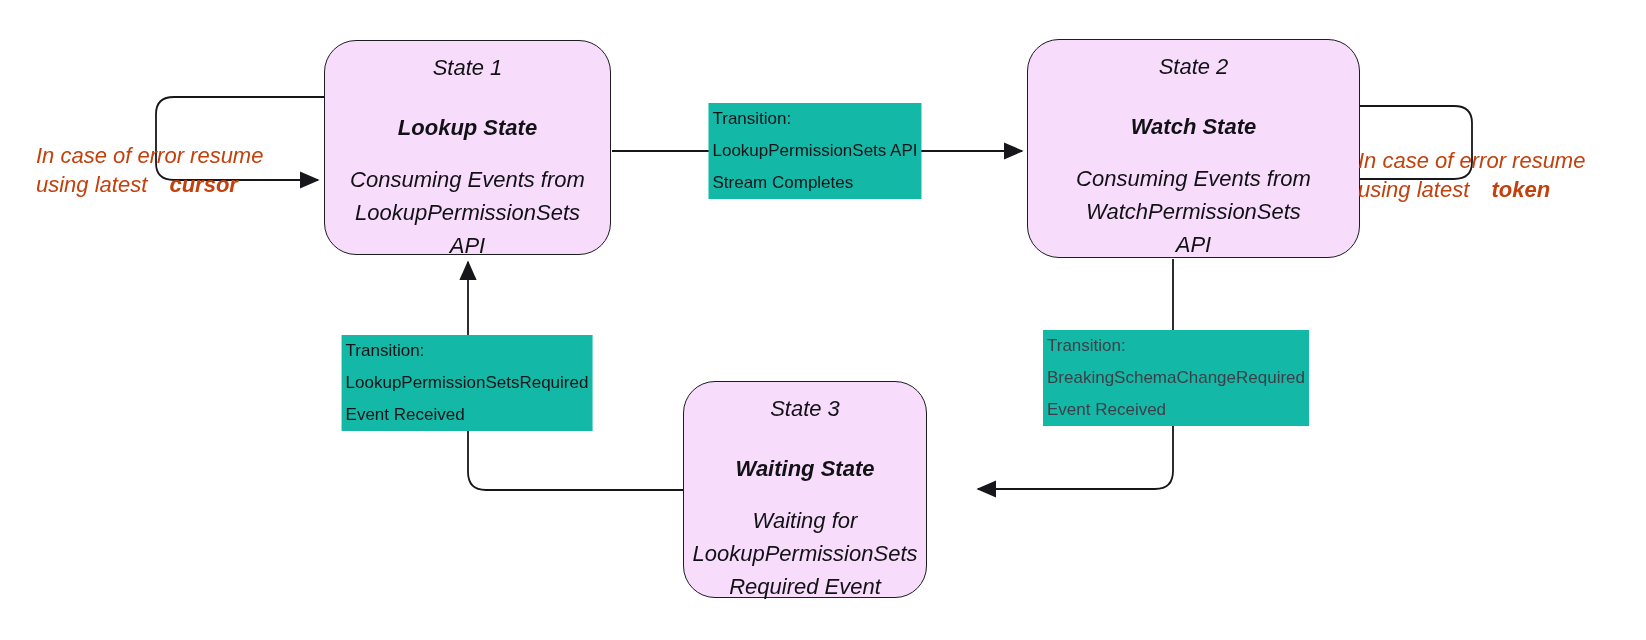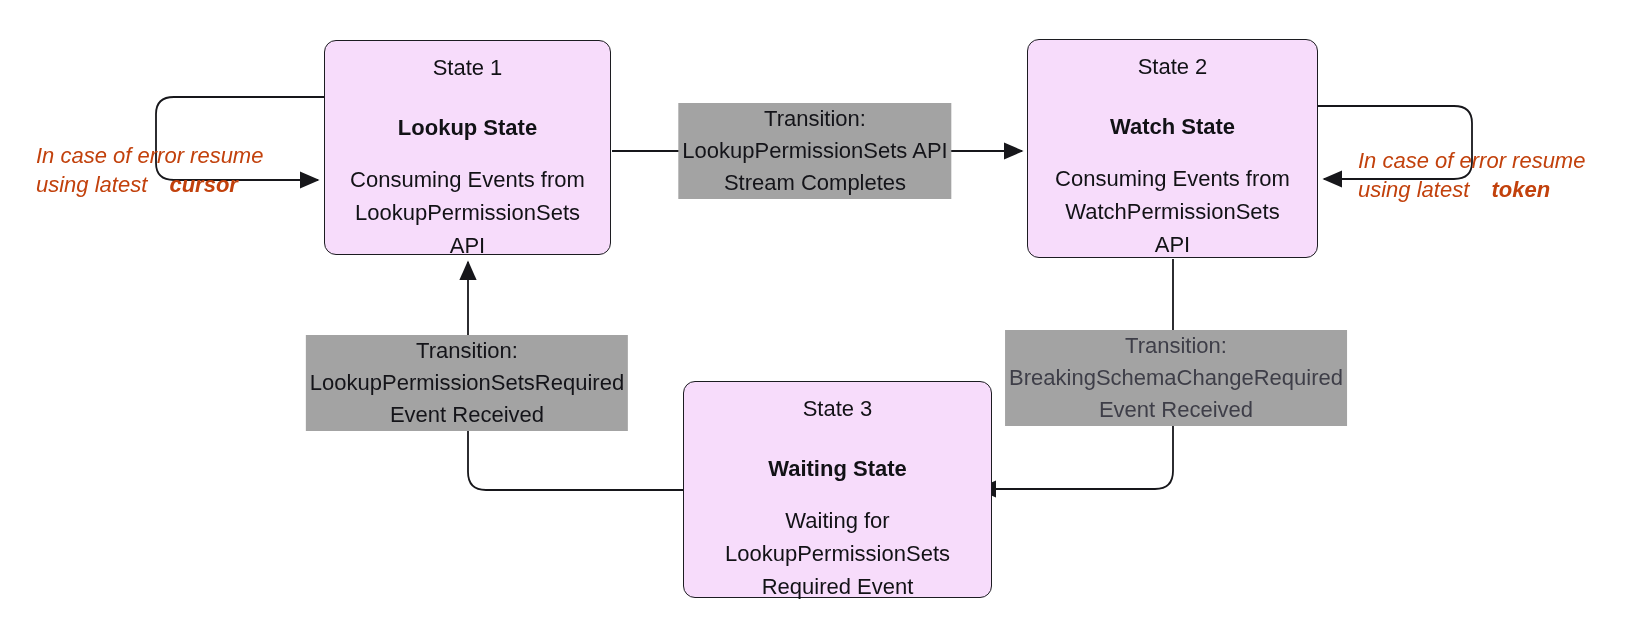--- a/index.html
+++ b/index.html
@@ -26,25 +26,26 @@
     fill: none;
     stroke: #17171b;
     stroke-width: 1.8;
   }
   .state {
     position: absolute;
     z-index: 2;
     box-sizing: border-box;
     background: #f7dcfb;
     border: 1.8px solid #1c1c21;
-    border-radius: 12px;
+    border-radius: 32px;
     display: flex;
     flex-direction: column;
     align-items: center;
     text-align: center;
+    font-style: italic;
     color: #121216;
     padding-top: 6px;
   }
   .state-number {
     font-size: 22px;
     line-height: 30px;
     margin-top: 6px;
   }
   .state-name {
     font-size: 22px;
@@ -52,32 +53,32 @@
     font-weight: bold;
     margin-top: 30px;
   }
   .state-desc {
     font-size: 22px;
     line-height: 33px;
     margin-top: 20px;
     white-space: pre-line;
   }
   #state1 { left: 324px; top: 40px;  width: 287px; height: 215px; }
-  #state2 { left: 1027px; top: 39px; width: 291px; height: 219px; }
-  #state3 { left: 683px; top: 381px; width: 309px; height: 217px; }
+  #state2 { left: 1027px; top: 39px; width: 333px; height: 219px; }
+  #state3 { left: 683px; top: 381px; width: 244px; height: 217px; }
 
   .transition-label {
     position: absolute;
     z-index: 3;
     transform: translateX(-50%);
-    text-align: center;
-    font-size: 22px;
+    text-align: left;
+    font-size: 17px;
     line-height: 32px;
     color: #141419;
-    background: #a3a3a3;
+    background: #14b8a6;
     padding: 0 4px;
     white-space: pre-line;
   }
   .transition-label.muted { color: #3e3e48; }
   #transition-label-1 { left: 815px;  top: 103px; }
   #transition-label-2 { left: 1176px; top: 330px; }
   #transition-label-3 { left: 467px;  top: 335px; }
 
   .loop-label {
     position: absolute;

